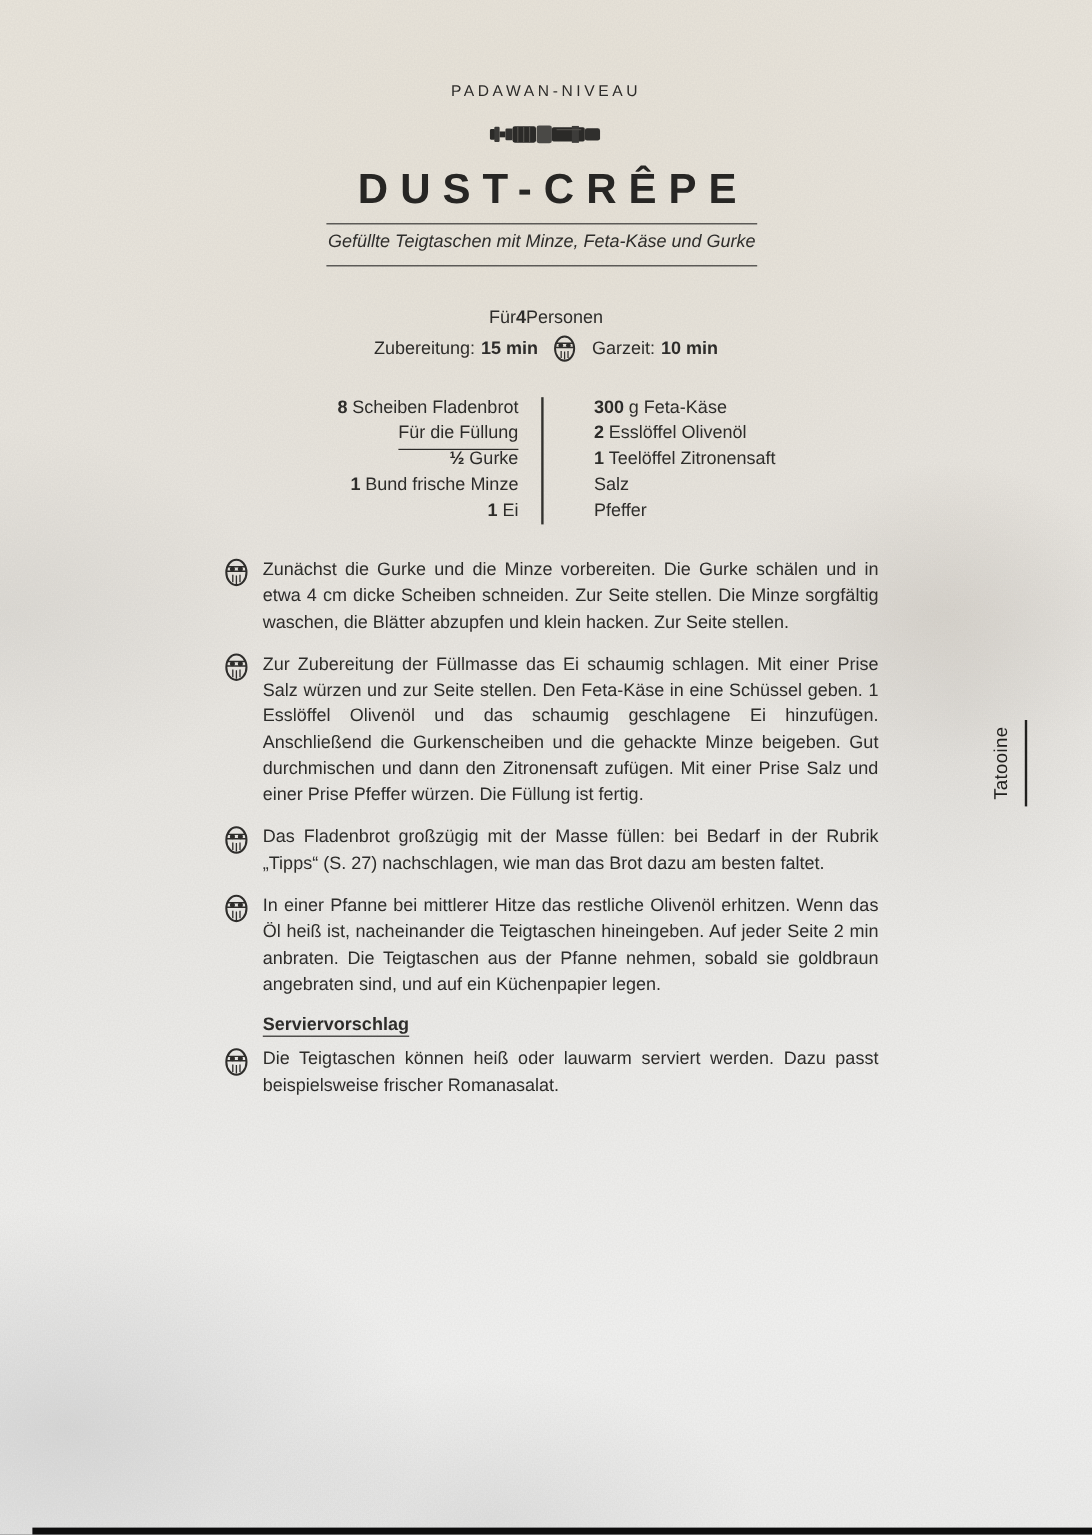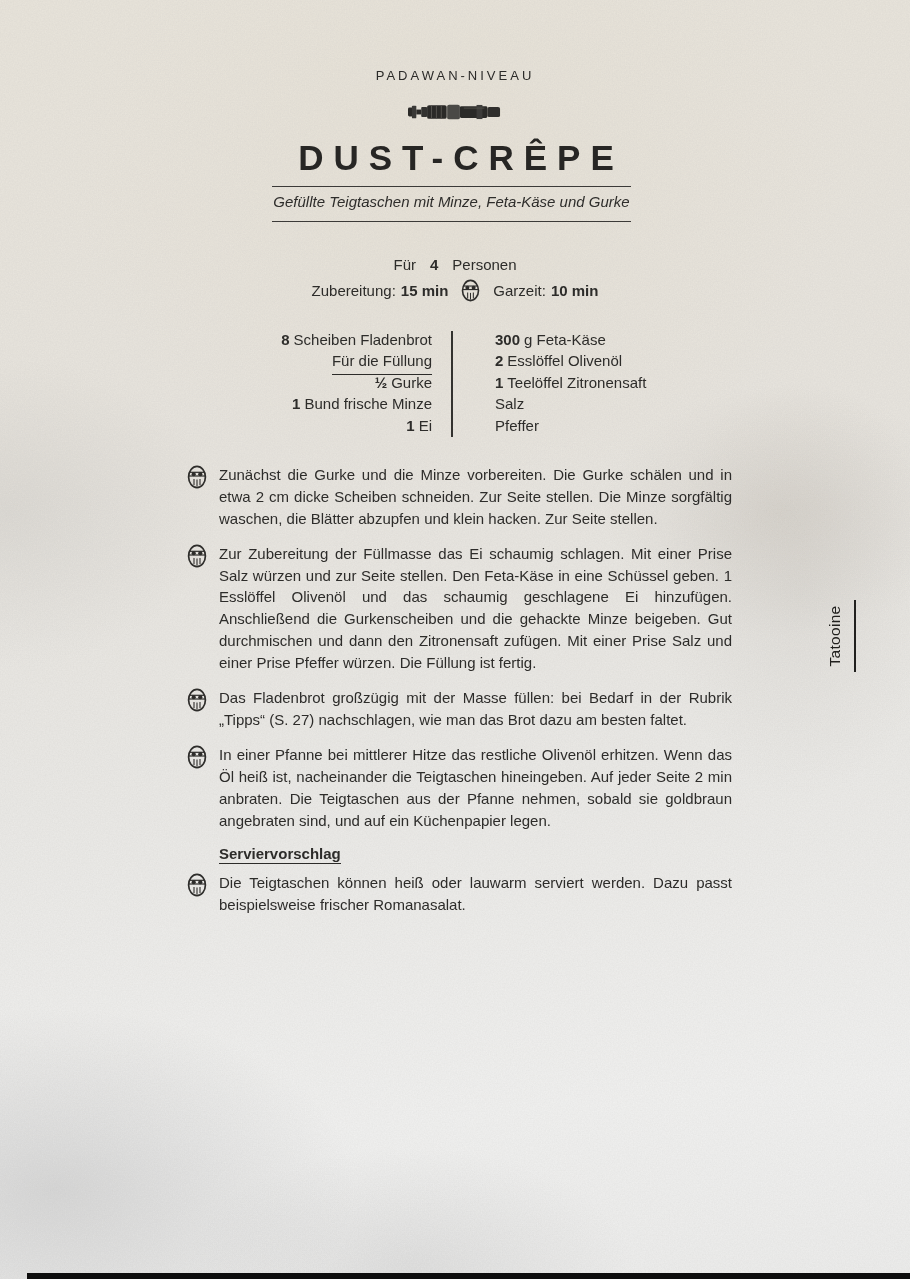--- a/index.html
+++ b/index.html
@@ -25,21 +25,21 @@
   .level-label{top:68px;left:0;right:0;text-align:center;
     font-size:13px;font-weight:400;letter-spacing:3px;color:#2c2b29;}
   .saber-wrap{top:102px;left:0;right:0;display:flex;justify-content:center;}
   .title{top:138px;left:0;right:0;margin-left:12px;text-align:center;
     font-size:35px;font-weight:600;letter-spacing:10px;color:#272624;}
   .rule{left:272px;width:359px;border-top:1.5px solid #3b3a38;height:0;}
   .rule1{top:186px;} .rule2{top:221px;}
   .subtitle{top:193px;left:272px;width:359px;text-align:center;
     font-style:italic;font-size:15px;color:#2e2d2b;}
 
-  .servings{top:256px;left:0;right:0;display:flex;justify-content:center;gap:14px;font-size:15px;}
+  .servings{top:256px;left:0;right:0;display:flex;justify-content:center;gap:0;font-size:15px;}
   .times{top:279px;left:0;right:0;display:flex;justify-content:center;align-items:center;gap:13px;font-size:15px;}
   .time{display:flex;gap:5px;align-items:flex-start;}
   .b{font-weight:700;}
 
   .ing{font-size:15px;line-height:21.4px;}
   .ing-left{top:329px;left:150px;width:282px;text-align:right;}
   .ing-right{top:329px;left:471px;width:290px;text-align:left;margin-left:24px;}
   .ing-divider{top:331px;left:451px;width:2px;height:106px;background:#33322f;}
   .qty{font-weight:700;margin-right:4px;}
   .qty:empty{display:none;margin:0;}
@@ -173,21 +173,21 @@
     <div>
       <span>Pfeffer</span>
     </div>
   </div>
 
   <div class="abs steps">
     <div class="step">
       <svg class="step-icon">
           <use href="#tusken"></use>
         </svg>
-      <div class="step-text">Zunächst die Gurke und die Minze vorbereiten. Die Gurke schälen und in etwa 2 cm dicke Scheiben schneiden. Zur Seite stellen. Die Minze sorgfältig waschen, die Blätter abzupfen und klein hacken. Zur Seite stellen.</div>
+      <div class="step-text">Zunächst die Gurke und die Minze vorbereiten. Die Gurke schälen und in etwa 4 cm dicke Scheiben schneiden. Zur Seite stellen. Die Minze sorgfältig waschen, die Blätter abzupfen und klein hacken. Zur Seite stellen.</div>
     </div>
     <div class="step">
       <svg class="step-icon">
           <use href="#tusken"></use>
         </svg>
       <div class="step-text">Zur Zubereitung der Füllmasse das Ei schaumig schlagen. Mit einer Prise Salz würzen und zur Seite stellen. Den Feta-Käse in eine Schüssel geben. 1 Esslöffel Olivenöl und das schaumig geschlagene Ei hinzufügen. Anschließend die Gurkenscheiben und die gehackte Minze beigeben. Gut durchmischen und dann den Zitronensaft zufügen. Mit einer Prise Salz und einer Prise Pfeffer würzen. Die Füllung ist fertig.</div>
     </div>
     <div class="step">
       <svg class="step-icon">
           <use href="#tusken"></use>

